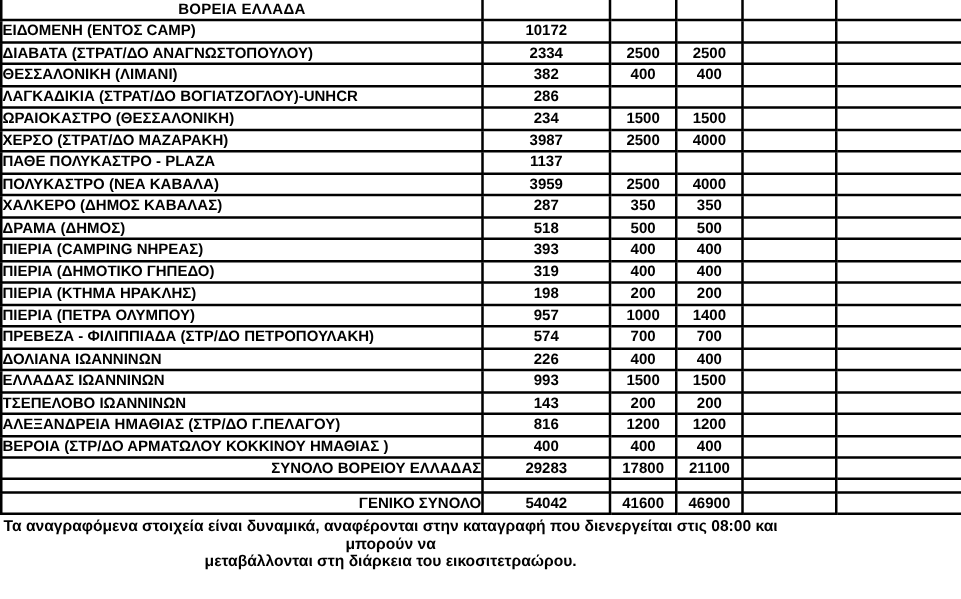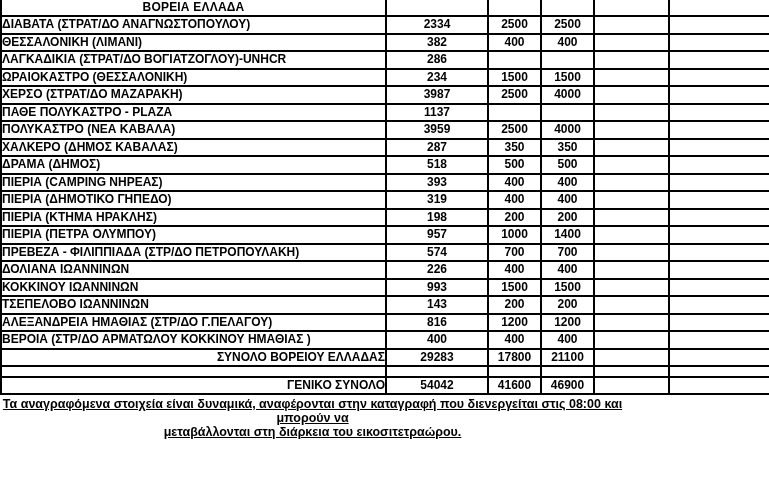--- a/index.html
+++ b/index.html
@@ -41,21 +41,20 @@
   tr.spacer-row td { height: 11px; }
   tr.total-row td  { height: 16px; margin-top: 48px; }
 
   .footnote {
     width: 625px;
     margin-top: 2px;
     text-align: center;
     font-weight: bold;
     font-size: 12.5px;
     line-height: 14px;
-    text-decoration: underline;
   }
 </style>
 </head>
 <body>
 
 <table class="camp-table">
   <colgroup>
     <col style="width:385px">
     <col style="width:102px">
     <col style="width:53px">
@@ -68,20 +67,28 @@
       <td class="region-header">ΒΟΡΕΙΑ ΕΛΛΑΔΑ</td>
       <td class="num"></td>
       <td class="num"></td>
       <td class="num"></td>
       <td class="num"></td>
       <td class="num"></td>
     </tr>
   </tbody>
   <tbody id="table-body">
       <tr>
+        <td class="name">ΕΙΔΟΜΕΝΗ (ΕΝΤΟΣ CAMP)</td>
+        <td class="num">10172</td>
+        <td class="num"></td>
+        <td class="num"></td>
+        <td class="num"></td>
+        <td class="num"></td>
+      </tr>
+      <tr>
         <td class="name">ΔΙΑΒΑΤΑ (ΣΤΡΑΤ/ΔΟ ΑΝΑΓΝΩΣΤΟΠΟΥΛΟΥ)</td>
         <td class="num">2334</td>
         <td class="num">2500</td>
         <td class="num">2500</td>
         <td class="num"></td>
         <td class="num"></td>
       </tr>
       <tr>
         <td class="name">ΘΕΣΣΑΛΟΝΙΚΗ (ΛΙΜΑΝΙ)</td>
         <td class="num">382</td>
@@ -188,21 +195,21 @@
       </tr>
       <tr>
         <td class="name">ΔΟΛΙΑΝΑ ΙΩΑΝΝΙΝΩΝ</td>
         <td class="num">226</td>
         <td class="num">400</td>
         <td class="num">400</td>
         <td class="num"></td>
         <td class="num"></td>
       </tr>
       <tr>
-        <td class="name">ΚΟΚΚΙΝΟΥ ΙΩΑΝΝΙΝΩΝ</td>
+        <td class="name">ΕΛΛΑΔΑΣ ΙΩΑΝΝΙΝΩΝ</td>
         <td class="num">993</td>
         <td class="num">1500</td>
         <td class="num">1500</td>
         <td class="num"></td>
         <td class="num"></td>
       </tr>
       <tr>
         <td class="name">ΤΣΕΠΕΛΟΒΟ ΙΩΑΝΝΙΝΩΝ</td>
         <td class="num">143</td>
         <td class="num">200</td>

